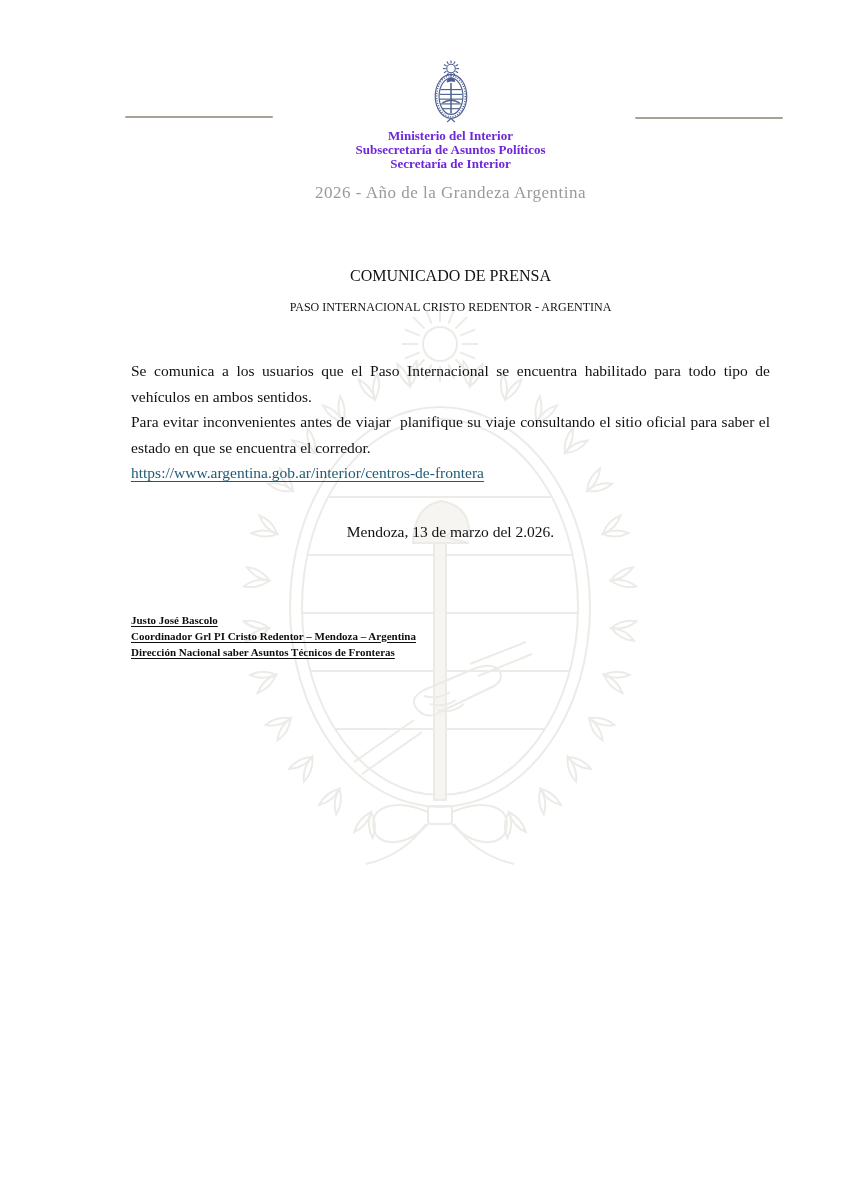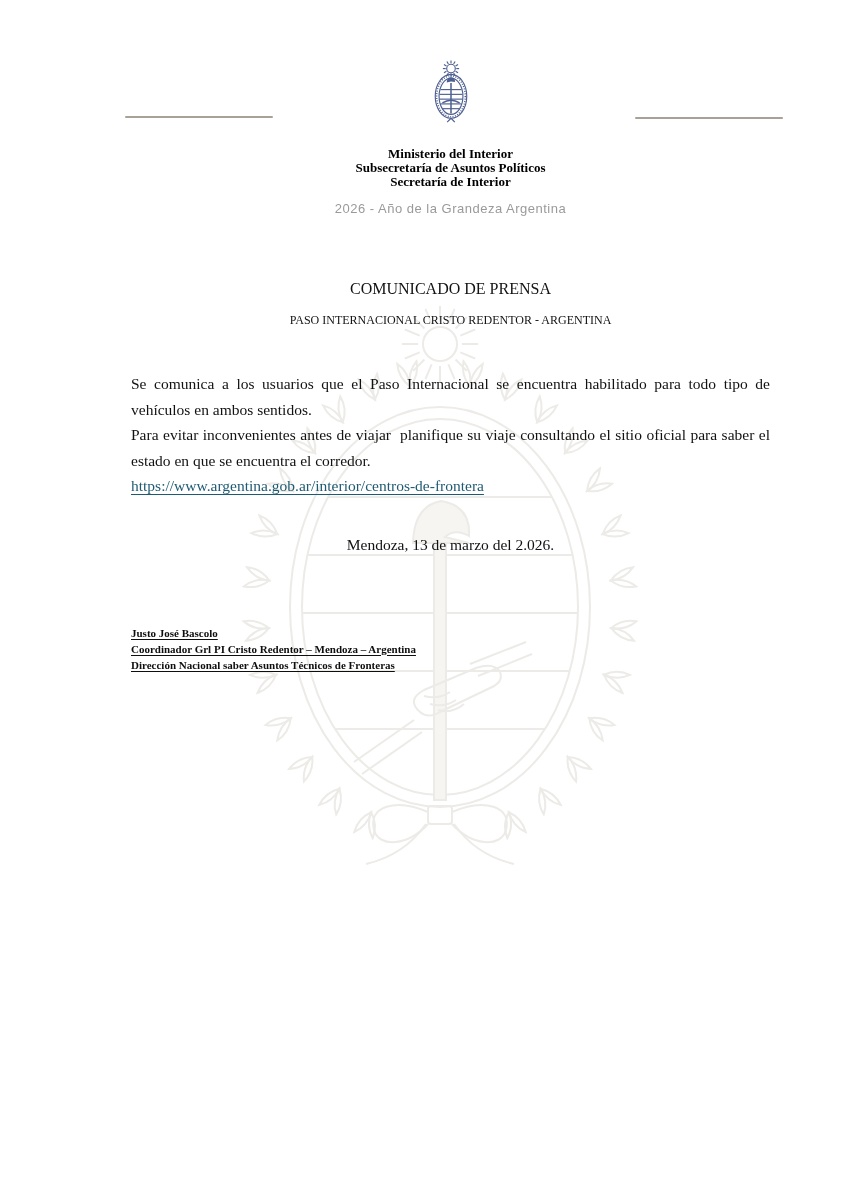--- a/index.html
+++ b/index.html
@@ -10,23 +10,23 @@
   .watermark { position:absolute; left:228px; top:292px; width:424px; height:580px; z-index:0; }
   .watermark svg { width:100%; height:100%; }
   .rule { position:absolute; height:2px; background:#a8a198; border-radius:1px; z-index:1; }
   #rule-left  { left:125px; top:116px; width:148px; }
   #rule-right { left:635px; top:117px; width:148px; }
 
   .content { position:absolute; left:131px; top:0; width:639px; z-index:2; }
 
   .doc-header { text-align:center; padding-top:60px; }
   .logo-svg { width:50px; height:63px; display:inline-block; }
-  .ministry { margin-top:20px; font-weight:bold; font-size:13px; line-height:14px; color:#000000; }
+  .ministry { margin-top:2px; font-weight:bold; font-size:13px; line-height:14px; color:#6d28d9; }
   .slogan {
-    margin-top:12px; font-family:Liberation Sans, sans-serif; font-size:13px;
+    margin-top:12px; font-family:Liberation Serif, serif; font-size:17px;
     letter-spacing:.5px; color:#9a9a9a;
   }
 
   .doc-title    { margin-top:63px; text-align:center; font-size:16px; line-height:20px; }
   .doc-subtitle { margin-top:11px; text-align:center; font-size:12px; line-height:20px; }
 
   .bodytext { margin-top:41px; }
   .bodytext p {
     margin:0; font-size:15.5px; line-height:25.5px; text-align:justify;
     white-space:pre-wrap; text-justify:inter-word;

